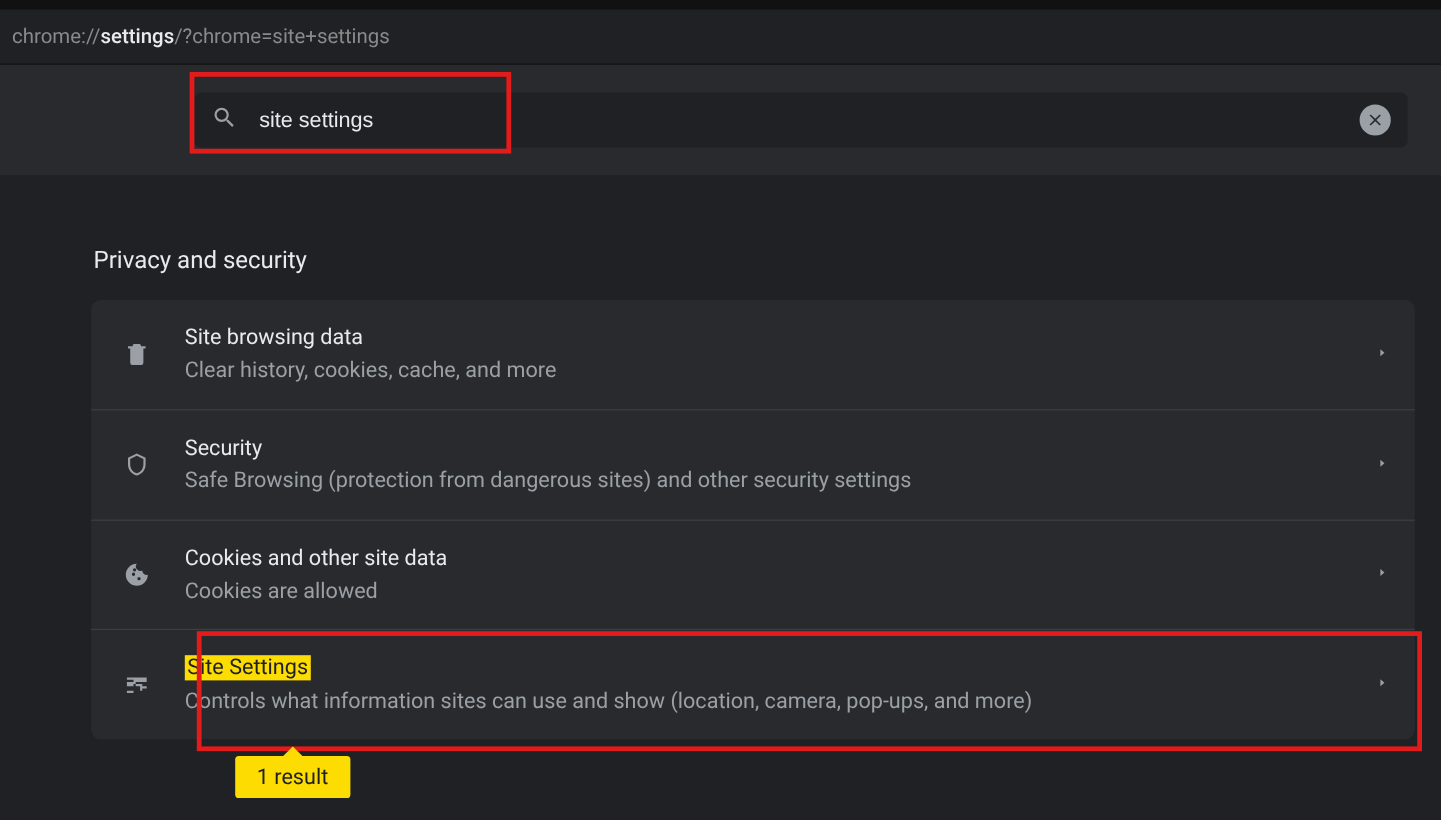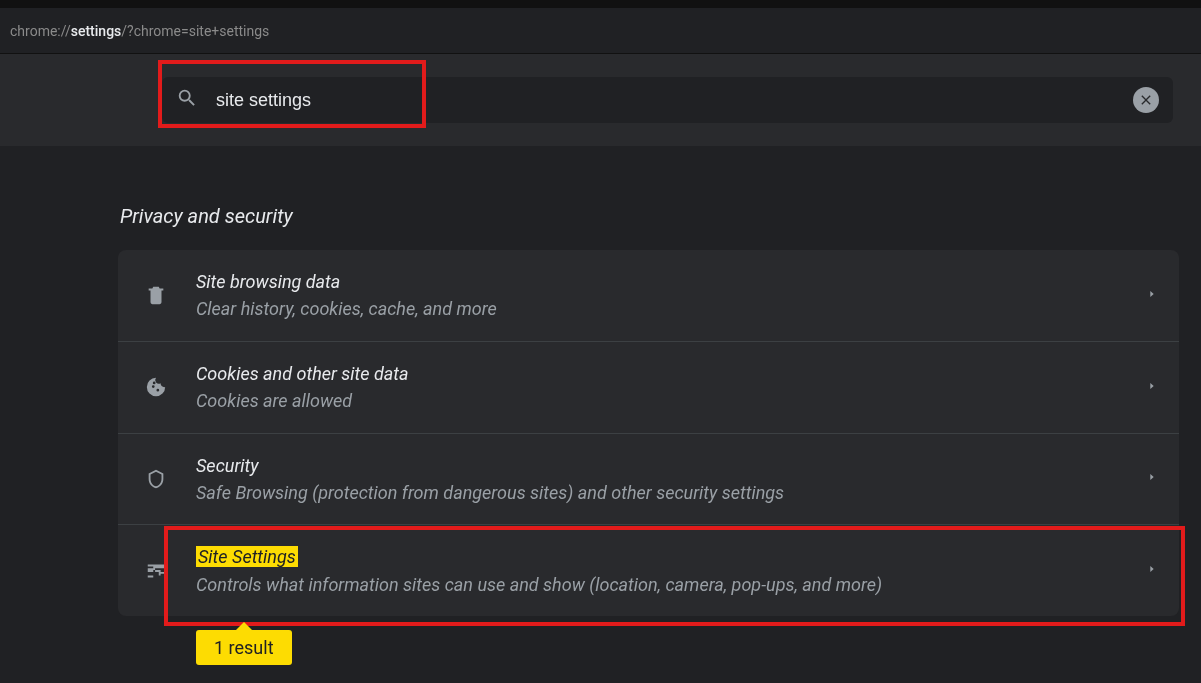--- a/index.html
+++ b/index.html
@@ -11,21 +11,21 @@
     overflow: hidden;
     position: relative;
   }
   .url-bar {
     height: 46px;
     background: #202124;
     border-bottom: 1px solid #111;
     display: flex;
     align-items: center;
     padding: 0 10px;
-    font-size: 14px;
+    font-size: 17px;
     color: #8a8a8a;
   }
   .url-bar .bold { color: #e8eaed; font-weight: 500; }
   .search-row {
     height: 92px;
     background: #292a2d;
     display: flex;
     align-items: center;
     padding-left: 162px;
     padding-right: 28px;
@@ -65,23 +65,22 @@
     width: 26px; height: 26px;
     border-radius: 50%;
     background: #9aa0a6;
     display: flex; align-items: center; justify-content: center;
     cursor: pointer;
     margin-left: 10px;
   }
   .clear-btn svg { fill: #292a2d; }
   .content {
     padding-top: 58px;
-    padding-left: 118px;
+    padding-left: 76px;
     padding-right: 22px;
-    font-style: italic;
   }
   .section-title {
     color: #e8eaed;
     font-size: 20px;
     font-weight: 400;
     margin-bottom: 22px;
     padding-left: 2px;
   }
   .card {
     background: #292a2d;
@@ -207,54 +206,54 @@
       <span class="row-arrow">
         <svg width="10" height="14" viewBox="0 0 24 24">
             <path d="M8 5l8 7-8 7z"></path>
           </svg>
       </span>
     </div>
 
     <div class="row">
       <span class="row-icon">
         <svg width="22" height="22" viewBox="0 0 24 24">
+            <path d="M12 2l8 4v6c0 5-3.5 9-8 10-4.5-1-8-5-8-10V6l8-4zm0 2.2L6 7v5c0 3.9 2.6 7.2 6 8 3.4-.8 6-4.1 6-8V7l-6-2.8z"></path>
+          </svg>
+      </span>
+      <div class="row-text">
+        <div class="row-title">Security</div>
+        <div class="row-sub">Safe Browsing (protection from dangerous sites) and other security settings</div>
+      </div>
+      <span class="row-arrow">
+        <svg width="10" height="14" viewBox="0 0 24 24">
+            <path d="M8 5l8 7-8 7z"></path>
+          </svg>
+      </span>
+    </div>
+
+    <div class="row">
+      <span class="row-icon">
+        <svg width="22" height="22" viewBox="0 0 24 24">
             <path d="M12 2a10 10 0 000 20 10 10 0 0010-10 4 4 0 01-5-4 4 4 0 01-5-6zm-3 8a1.5 1.5 0 110 3 1.5 1.5 0 010-3zm5 4a1.5 1.5 0 110 3 1.5 1.5 0 010-3zm-4-8a1.5 1.5 0 110 3 1.5 1.5 0 010-3z"></path>
           </svg>
       </span>
       <div class="row-text">
         <div class="row-title">Cookies and other site data</div>
         <div class="row-sub">Cookies are allowed</div>
       </div>
       <span class="row-arrow">
         <svg width="10" height="14" viewBox="0 0 24 24">
             <path d="M8 5l8 7-8 7z"></path>
           </svg>
       </span>
     </div>
 
     <div class="row">
       <span class="row-icon">
         <svg width="22" height="22" viewBox="0 0 24 24">
-            <path d="M12 2l8 4v6c0 5-3.5 9-8 10-4.5-1-8-5-8-10V6l8-4zm0 2.2L6 7v5c0 3.9 2.6 7.2 6 8 3.4-.8 6-4.1 6-8V7l-6-2.8z"></path>
-          </svg>
-      </span>
-      <div class="row-text">
-        <div class="row-title">Security</div>
-        <div class="row-sub">Safe Browsing (protection from dangerous sites) and other security settings</div>
-      </div>
-      <span class="row-arrow">
-        <svg width="10" height="14" viewBox="0 0 24 24">
-            <path d="M8 5l8 7-8 7z"></path>
-          </svg>
-      </span>
-    </div>
-
-    <div class="row">
-      <span class="row-icon">
-        <svg width="22" height="22" viewBox="0 0 24 24">
             <path d="M3 17h6v2H3v-2zm0-6h12v2H3v-2zm0-6h18v2H3V5zm14 12v-2h4v-2h-4v-2h-2v6h2zm-6-8V7h-2v2H3v2h6v2h2V9h10V7H11z"></path>
           </svg>
       </span>
       <div class="row-text">
         <div class="row-title"><span class="hl-title">Site Settings</span></div>
         <div class="row-sub">Controls what information sites can use and show (location, camera, pop-ups, and more)</div>
       </div>
       <span class="row-arrow">
         <svg width="10" height="14" viewBox="0 0 24 24">
             <path d="M8 5l8 7-8 7z"></path>

